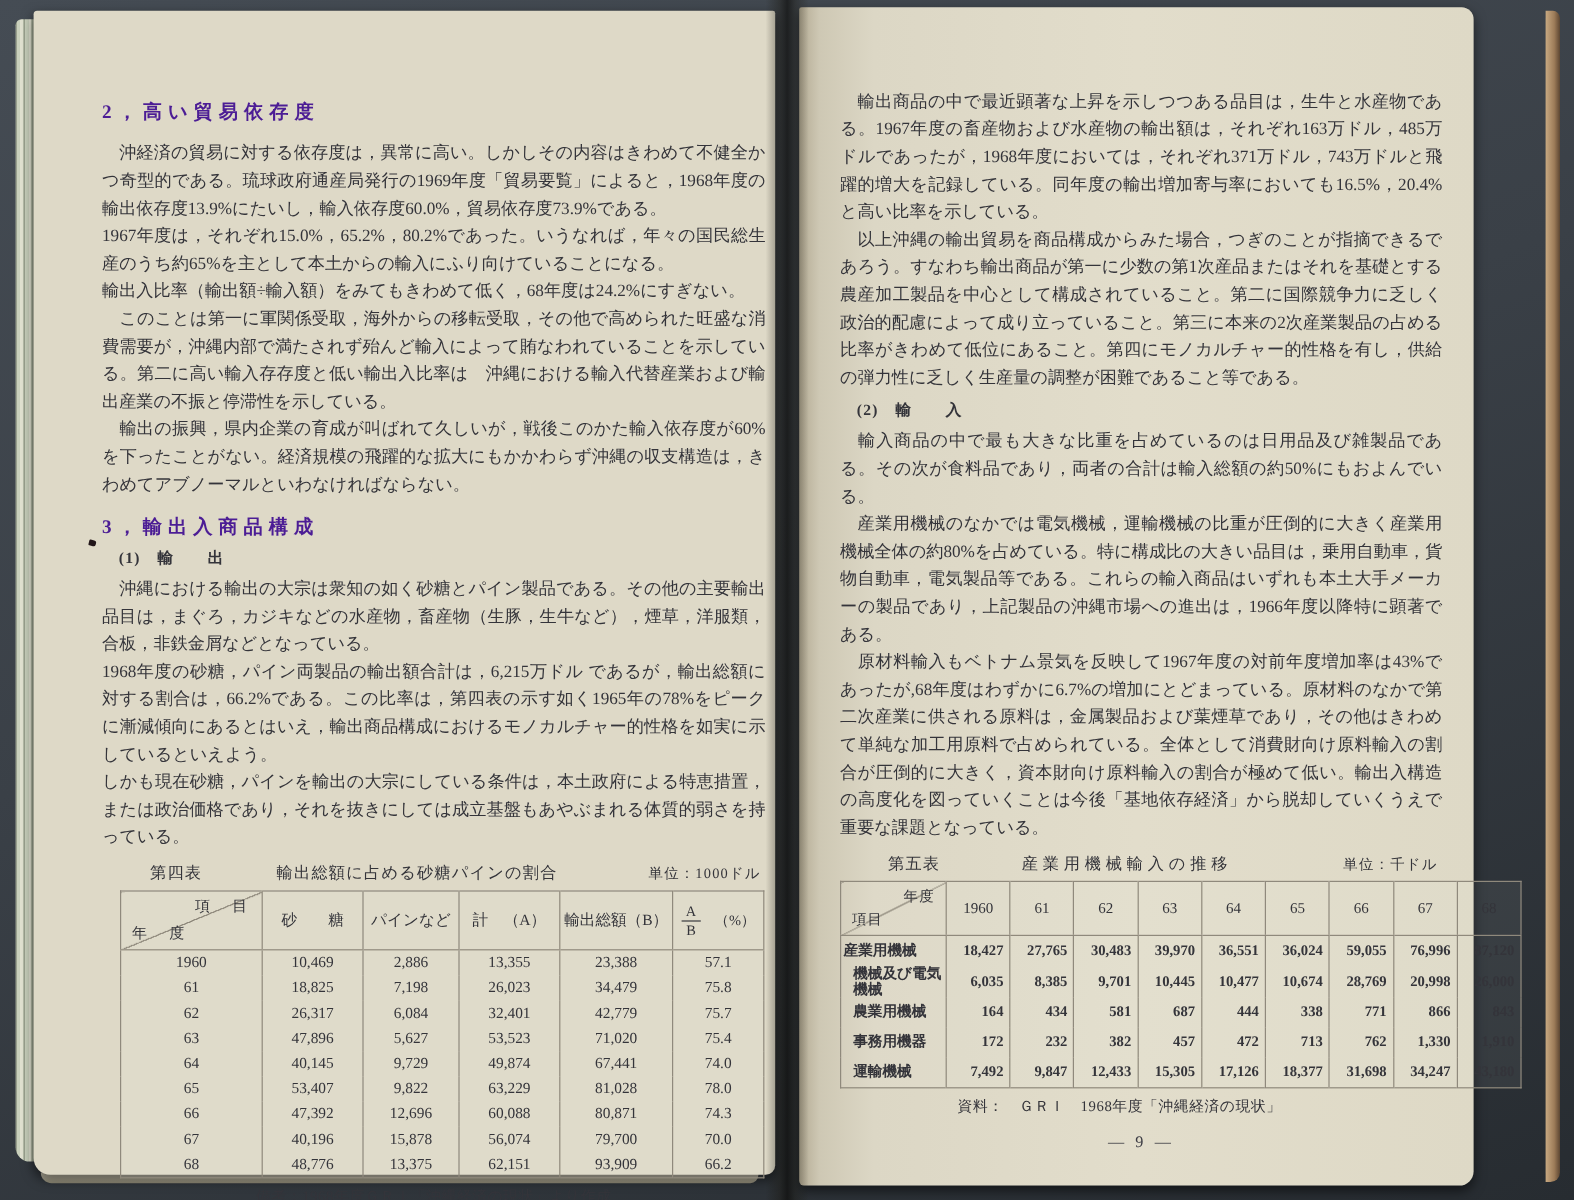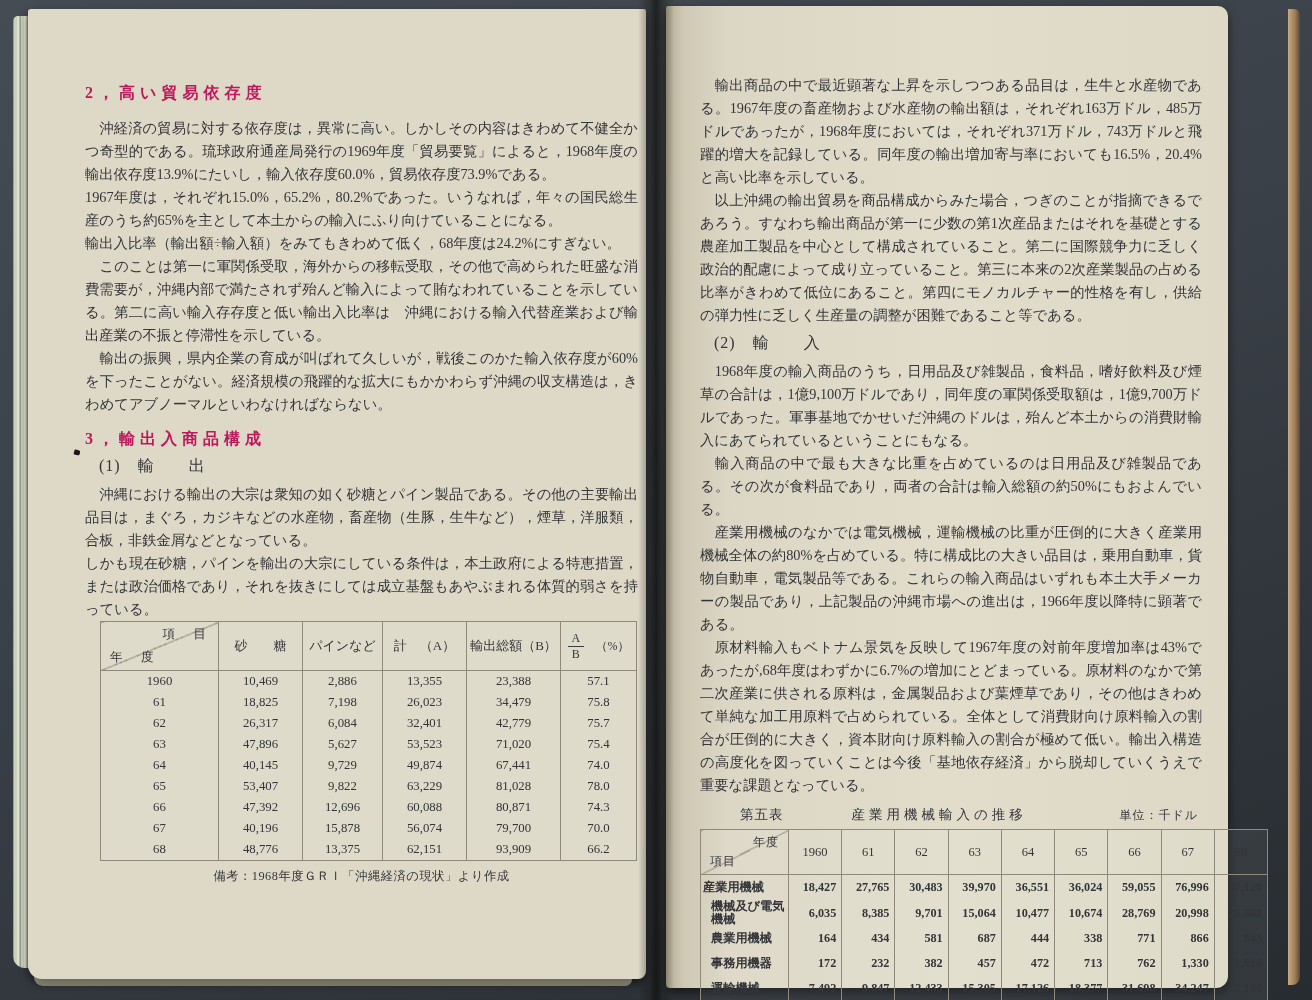--- a/index.html
+++ b/index.html
@@ -42,23 +42,23 @@
     border-radius:0 6px 8px 0;
   }
   .gutter-shadow{
     position:absolute;left:638px;top:0;width:36px;height:1000px;pointer-events:none;
     background:linear-gradient(to right,rgba(25,23,16,0) 0%,rgba(25,23,16,.40) 32%,rgba(9,8,5,.62) 50%,rgba(25,23,16,.38) 68%,rgba(25,23,16,0) 100%);
   }
   .content{position:absolute;inset:0;box-sizing:border-box;}
   .content-left{padding:74px 8px 0 57px;}
   .content-right{padding:68px 26px 0 34px;}
 
-  .sec-heading{font-size:16px;font-weight:bold;letter-spacing:5px;margin:0 0 13px 0;color:#be185d;}
+  .sec-heading{font-size:16px;font-weight:bold;letter-spacing:5px;margin:0 0 13px 0;color:#4c1d95;}
   .sec-heading.second{margin-top:13px;margin-bottom:6px;}
-  .sub-heading{font-size:16px;font-weight:normal;letter-spacing:1px;margin:6px 0 6px 14px;}
+  .sub-heading{font-size:13px;font-weight:bold;letter-spacing:1px;margin:6px 0 6px 14px;}
   .para{font-size:14.3px;line-height:23px;margin:0;text-align:justify;}
 
   .cap{display:flex;align-items:baseline;font-size:13.5px;margin:9px 0 5px 0;}
   .cap .lab{margin-left:40px;letter-spacing:1px;}
   .cap .ttl{margin-left:62px;letter-spacing:1px;}
   .cap-right .ttl{letter-spacing:4px;margin-left:68px;}
   .cap .unit{margin-left:auto;font-size:12px;margin-right:4px;letter-spacing:1px;}
 
   table{border-collapse:collapse;table-layout:fixed;background:rgba(255,255,255,.06);}
   th,td{overflow:hidden;}
@@ -106,23 +106,29 @@
         <p class="para">　沖経済の貿易に対する依存度は，異常に高い。しかしその内容はきわめて不健全かつ奇型的である。琉球政府通産局発行の1969年度「貿易要覧」によると，1968年度の輸出依存度13.9%にたいし，輸入依存度60.0%，貿易依存度73.9%である。</p>
         <p class="para">1967年度は，それぞれ15.0%，65.2%，80.2%であった。いうなれば，年々の国民総生産のうち約65%を主として本土からの輸入にふり向けていることになる。</p>
         <p class="para">輸出入比率（輸出額÷輸入額）をみてもきわめて低く，68年度は24.2%にすぎない。</p>
         <p class="para">　このことは第一に軍関係受取，海外からの移転受取，その他で高められた旺盛な消費需要が，沖縄内部で満たされず殆んど輸入によって賄なわれていることを示している。第二に高い輸入存存度と低い輸出入比率は　沖縄における輸入代替産業および輸出産業の不振と停滞性を示している。</p>
         <p class="para">　輸出の振興，県内企業の育成が叫ばれて久しいが，戦後このかた輸入依存度が60%を下ったことがない。経済規模の飛躍的な拡大にもかかわらず沖縄の収支構造は，きわめてアブノーマルといわなければならない。</p>
       </div>
     <h2 class="sec-heading second">3，輸出入商品構成</h2>
     <h3 class="sub-heading">(1)　輸　　出</h3>
     <div>
         <p class="para">　沖縄における輸出の大宗は衆知の如く砂糖とパイン製品である。その他の主要輸出品目は，まぐろ，カジキなどの水産物，畜産物（生豚，生牛など），煙草，洋服類，合板，非鉄金屑などとなっている。</p>
+        <p class="para">1968年度の砂糖，パイン両製品の輸出額合計は，6,215万ドル であるが，輸出総額に対する割合は，66.2%である。この比率は，第四表の示す如く1965年の78%をピークに漸減傾向にあるとはいえ，輸出商品構成におけるモノカルチャー的性格を如実に示しているといえよう。</p>
         <p class="para">しかも現在砂糖，パインを輸出の大宗にしている条件は，本土政府による特恵措置，または政治価格であり，それを抜きにしては成立基盤もあやぶまれる体質的弱さを持っている。</p>
       </div>
 
+    <div class="cap">
+      <span class="lab">第四表</span>
+      <span class="ttl">輸出総額に占める砂糖パインの割合</span>
+      <span class="unit">単位：1000ドル</span>
+    </div>
 
     <table class="t4">
       <colgroup>
         <col style="width:118px">
           <col style="width:84px">
           <col style="width:80px">
         <col style="width:84px">
           <col style="width:94px">
           <col style="width:76px">
       </colgroup>
@@ -227,21 +233,20 @@
 </div>
 
 <div class="page page-right">
   <div class="content content-right">
     <div>
         <p class="para">　輸出商品の中で最近顕著な上昇を示しつつある品目は，生牛と水産物である。1967年度の畜産物および水産物の輸出額は，それぞれ163万ドル，485万ドルであったが，1968年度においては，それぞれ371万ドル，743万ドルと飛躍的増大を記録している。同年度の輸出増加寄与率においても16.5%，20.4%と高い比率を示している。</p>
         <p class="para">　以上沖縄の輸出貿易を商品構成からみた場合，つぎのことが指摘できるであろう。すなわち輸出商品が第一に少数の第1次産品またはそれを基礎とする農産加工製品を中心として構成されていること。第二に国際競争力に乏しく政治的配慮によって成り立っていること。第三に本来の2次産業製品の占める比率がきわめて低位にあること。第四にモノカルチャー的性格を有し，供給の弾力性に乏しく生産量の調整が困難であること等である。</p>
       </div>
     <h3 class="sub-heading">(2)　輸　　入</h3>
     <div>
-        <p class="para">　1968年度の輸入商品のうち，日用品及び雑製品，食料品，嗜好飲料及び煙草の合計は，1億9,100万ドルであり，同年度の軍関係受取額は，1億9,700万ドルであった。軍事基地でかせいだ沖縄のドルは，殆んど本土からの消費財輸入にあてられているということにもなる。</p>
         <p class="para">　輸入商品の中で最も大きな比重を占めているのは日用品及び雑製品である。その次が食料品であり，両者の合計は輸入総額の約50%にもおよんでいる。</p>
         <p class="para">　産業用機械のなかでは電気機械，運輸機械の比重が圧倒的に大きく産業用機械全体の約80%を占めている。特に構成比の大きい品目は，乗用自動車，貨物自動車，電気製品等である。これらの輸入商品はいずれも本土大手メーカーの製品であり，上記製品の沖縄市場への進出は，1966年度以降特に顕著である。</p>
         <p class="para">　原材料輸入もベトナム景気を反映して1967年度の対前年度増加率は43%であったが,68年度はわずかに6.7%の増加にとどまっている。原材料のなかで第二次産業に供される原料は，金属製品および葉煙草であり，その他はきわめて単純な加工用原料で占められている。全体として消費財向け原料輸入の割合が圧倒的に大きく，資本財向け原料輸入の割合が極めて低い。輸出入構造の高度化を図っていくことは今後「基地依存経済」から脱却していくうえで重要な課題となっている。</p>
       </div>
 
     <div class="cap cap-right">
       <span class="lab">第五表</span>
       <span class="ttl">産業用機械輸入の推移</span>
       <span class="unit">単位：千ドル</span>
     </div>
@@ -287,21 +292,21 @@
             <td>36,024</td>
             <td>59,055</td>
             <td>76,996</td>
             <td>87,120</td>
           </tr>
           <tr>
             <td class="lbl ind">機械及び電気機械</td>
             <td>6,035</td>
             <td>8,385</td>
             <td>9,701</td>
-            <td>15,064</td>
+            <td>10,445</td>
             <td>10,477</td>
             <td>10,674</td>
             <td>28,769</td>
             <td>20,998</td>
             <td>26,000</td>
           </tr>
           <tr>
             <td class="lbl ind">農業用機械</td>
             <td>164</td>
             <td>434</td>

